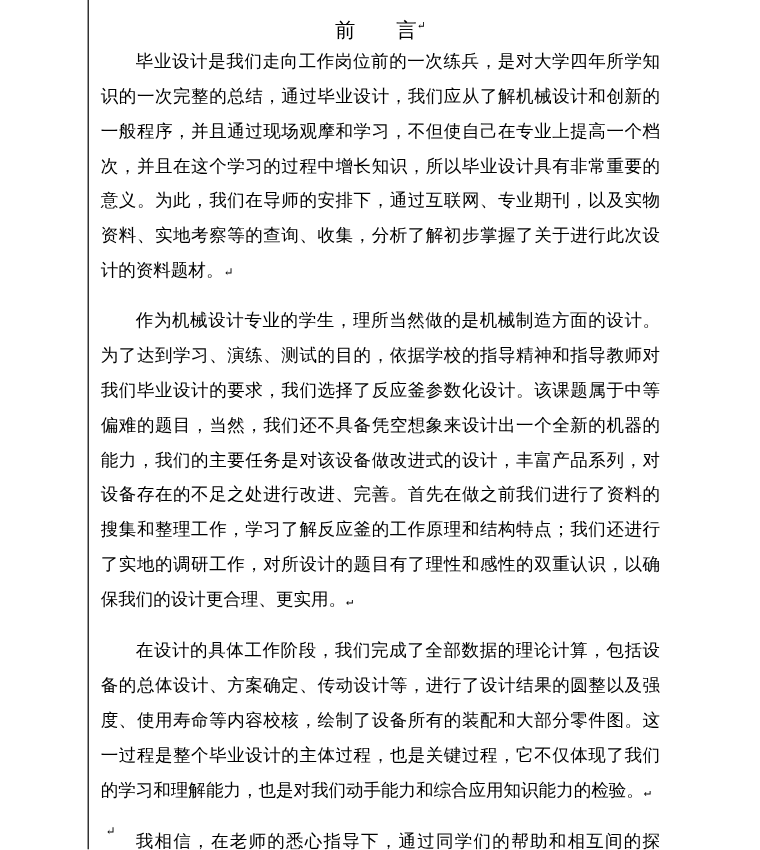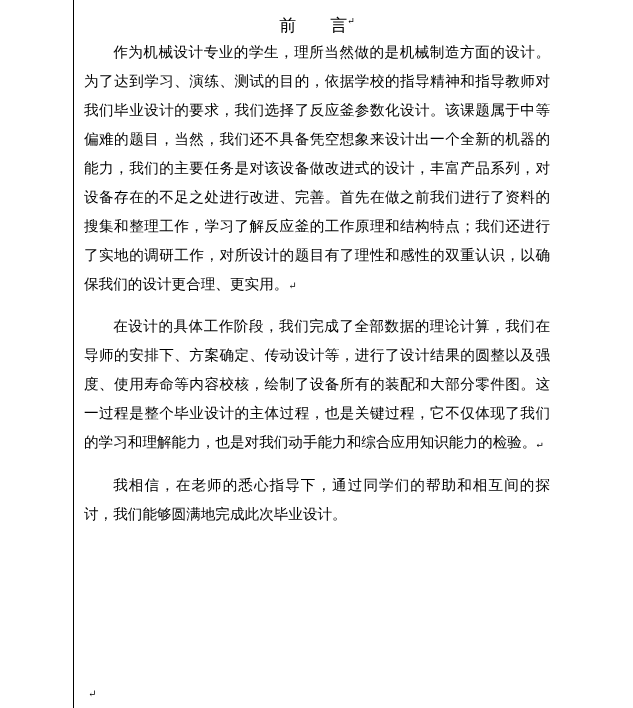--- a/index.html
+++ b/index.html
@@ -85,24 +85,25 @@
 <div class="page">
 
   <div class="margin-rule"></div>
 
   <div class="content">
 
     <div class="doc-title">
       <span>前　　言</span><span class="title-mark">↵</span>
     </div>
 
+    <p class="para"><span>毕业设计是我们走向工作岗位前的一次练兵，是对大学四年所学知识的一次完整的总结，通过毕业设计，我们应从了解机械设计和创新的一般程序，并且通过现场观摩和学习，不但使自己在专业上提高一个档次，并且在这个学习的过程中增长知识，所以毕业设计具有非常重要的意义。为此，我们在导师的安排下，通过互联网、专业期刊，以及实物资料、实地考察等的查询、收集，分析了解初步掌握了关于进行此次设计的资料题材。</span><span class="pilcrow">↵</span></p>
 
     <p class="para"><span>作为机械设计专业的学生，理所当然做的是机械制造方面的设计。为了达到学习、演练、测试的目的，依据学校的指导精神和指导教师对我们毕业设计的要求，我们选择了反应釜参数化设计。该课题属于中等偏难的题目，当然，我们还不具备凭空想象来设计出一个全新的机器的能力，我们的主要任务是对该设备做改进式的设计，丰富产品系列，对设备存在的不足之处进行改进、完善。首先在做之前我们进行了资料的搜集和整理工作，学习了解反应釜的工作原理和结构特点；我们还进行了实地的调研工作，对所设计的题目有了理性和感性的双重认识，以确保我们的设计更合理、更实用。</span><span class="pilcrow">↵</span></p>
 
-    <p class="para"><span>在设计的具体工作阶段，我们完成了全部数据的理论计算，我们在导师的安排下、方案确定、传动设计等，进行了设计结果的圆整以及强度、使用寿命等内容校核，绘制了设备所有的装配和大部分零件图。这一过程是整个毕业设计的主体过程，也是关键过程，它不仅体现了我们的学习和理解能力，也是对我们动手能力和综合应用知识能力的检验。</span><span class="pilcrow">↵</span></p>
+    <p class="para"><span>在设计的具体工作阶段，我们完成了全部数据的理论计算，包括设备的总体设计、方案确定、传动设计等，进行了设计结果的圆整以及强度、使用寿命等内容校核，绘制了设备所有的装配和大部分零件图。这一过程是整个毕业设计的主体过程，也是关键过程，它不仅体现了我们的学习和理解能力，也是对我们动手能力和综合应用知识能力的检验。</span><span class="pilcrow">↵</span></p>
 
     <p class="para"><span>我相信，在老师的悉心指导下，通过同学们的帮助和相互间的探讨，我们能够圆满地完成此次毕业设计。</span></p>
 
   </div>
 
   <div class="bottom-mark">↵</div>
 
 </div>
 
 </body></html>

